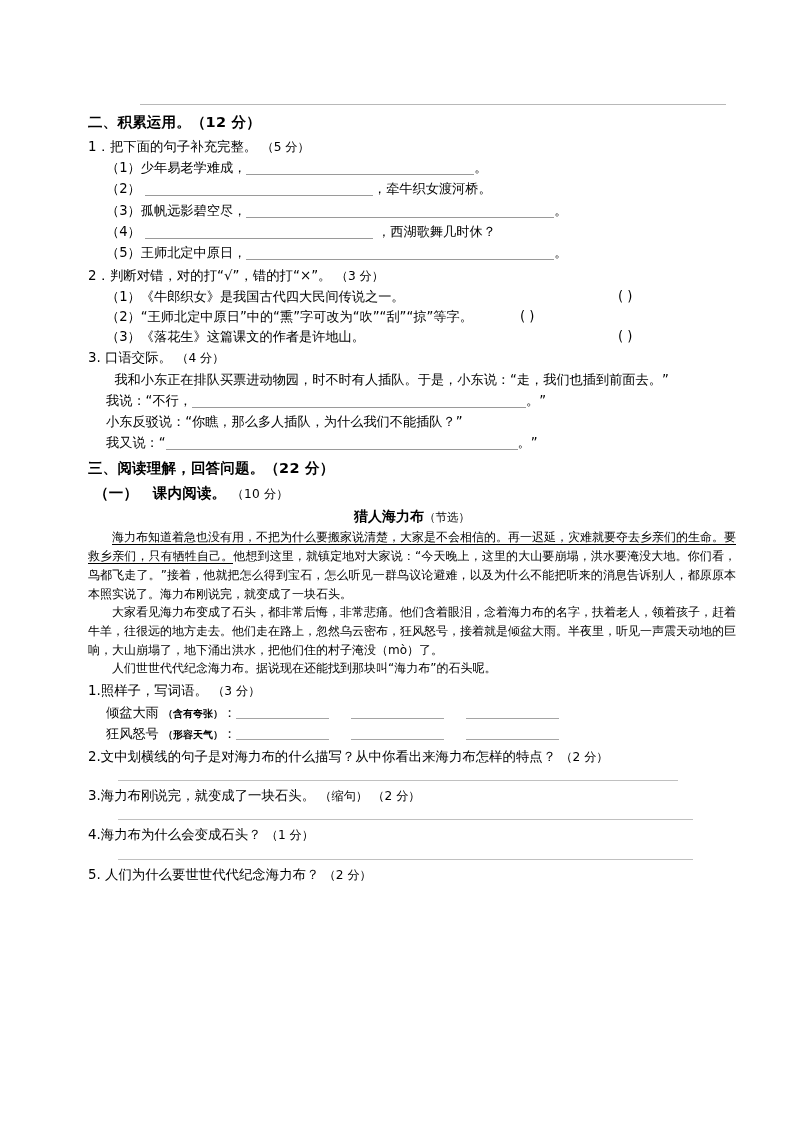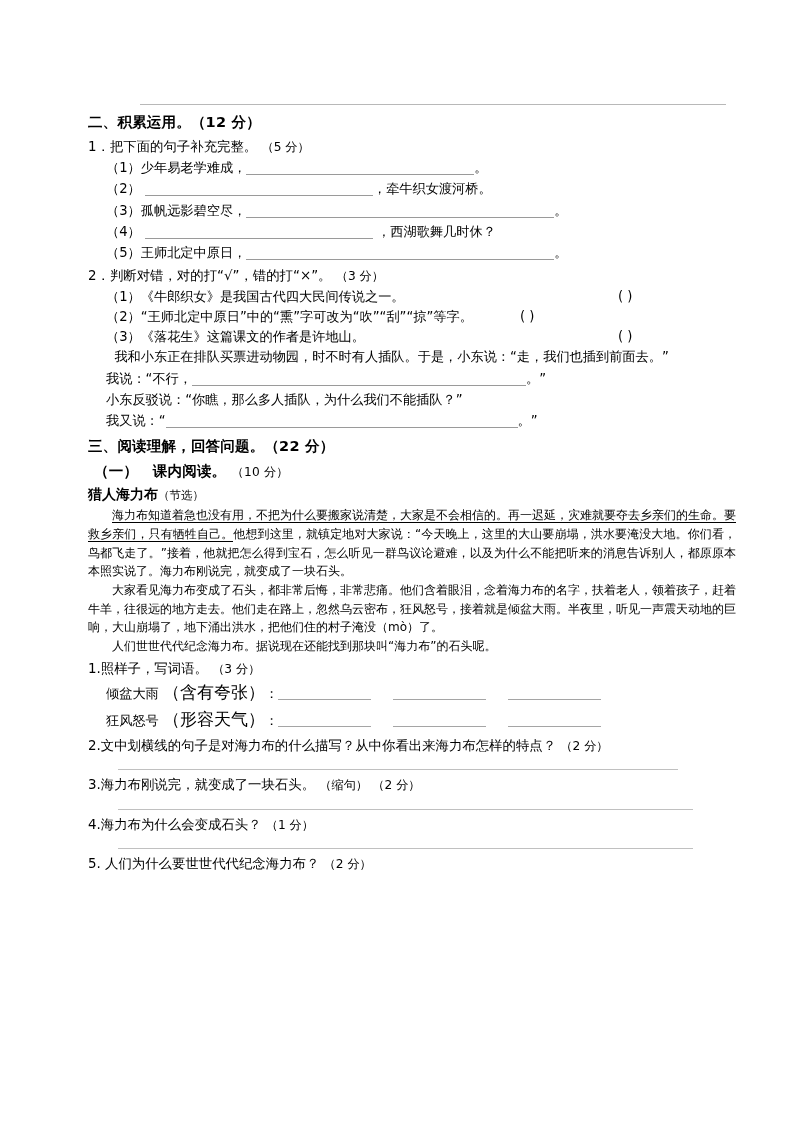--- a/index.html
+++ b/index.html
@@ -52,21 +52,21 @@
     white-space: nowrap;
   }
   .sub-line {
     font-size: 13.2px;
     line-height: 1.52;
     margin: 1px 0;
     padding-left: 18px;
     white-space: nowrap;
   }
   .pts { font-size: 12.2px; }
-  .small-note { font-size: 17px; }
+  .small-note { font-size: 10px; font-weight: bold; }
 
   
   .blank {
     display: inline-block;
     border-bottom: 1.1px solid #9a9a9a;
     vertical-align: -3px;
     height: 13px;
   }
   .b-225 { width: 228px; }
   .b-305 { width: 308px; }
@@ -78,21 +78,21 @@
     padding-left: 18px;
     white-space: nowrap;
   }
   .tf-paren {
     position: absolute;
     font-size: 13.2px;
   }
 
   
   .passage-title {
-    text-align: left;
+    text-align: center;
     font-weight: bold;
     font-size: 14px;
     margin: 4px 0 2px 0;
   }
   .passage-title .sub { font-weight: normal; font-size: 11.5px; }
 
   .para {
     font-size: 12px;
     line-height: 1.56;
     text-align: justify;
@@ -169,20 +169,24 @@
     <div class="tf-row">
       <span>（2）</span><span>“王师北定中原日”中的“熏”字可改为“吹”“刮”“掠”等字。</span>
       <span class="tf-paren" style="left:432px;">(      )</span>
     </div>
 
     <div class="tf-row">
       <span>（3）</span><span>《落花生》这篇课文的作者是许地山。</span>
       <span class="tf-paren" style="left:530px;">(      )</span>
     </div>
 
+    <div class="q-line">
+      <span>3. 口语交际。</span>
+      <span class="pts">（4 分）</span>
+    </div>
 
     <p class="para" style="font-size:13.2px;">我和小东正在排队买票进动物园，时不时有人插队。于是，小东说：“走，我们也插到前面去。”</p>
 
     <div class="sub-line">
       <span>我说：“不行，</span><span class="blank b-330"></span><span>。”</span>
     </div>
 
     <div class="sub-line">小东反驳说：“你瞧，那么多人插队，为什么我们不能插队？”</div>
 
     <div class="sub-line">

